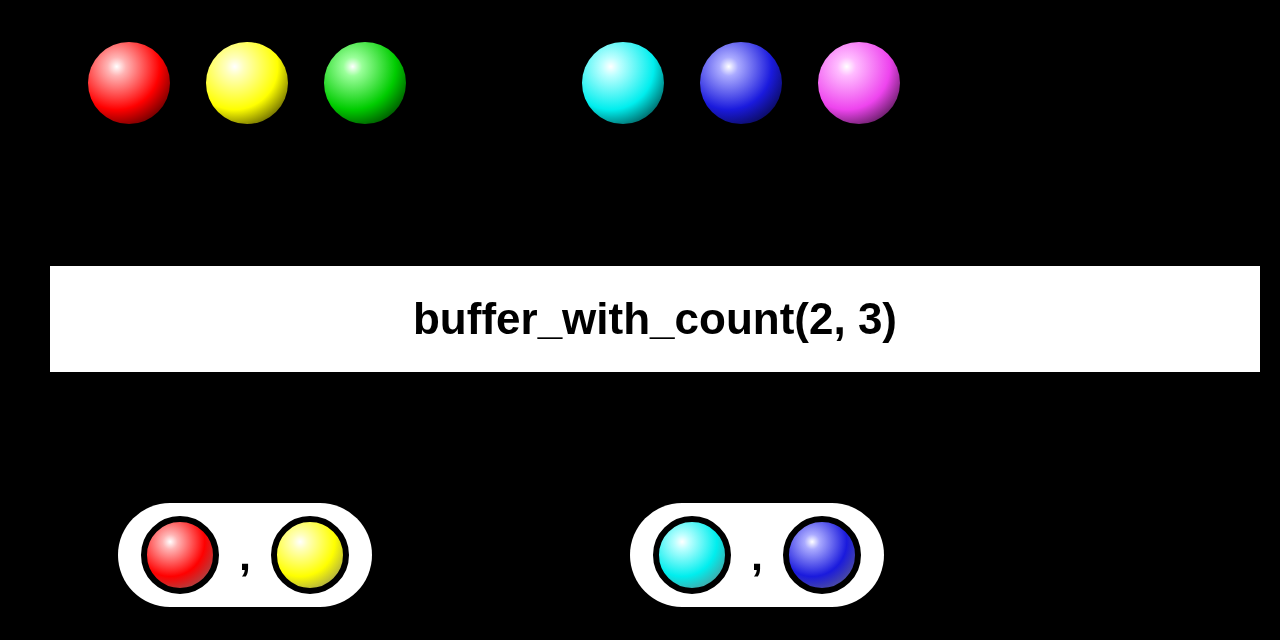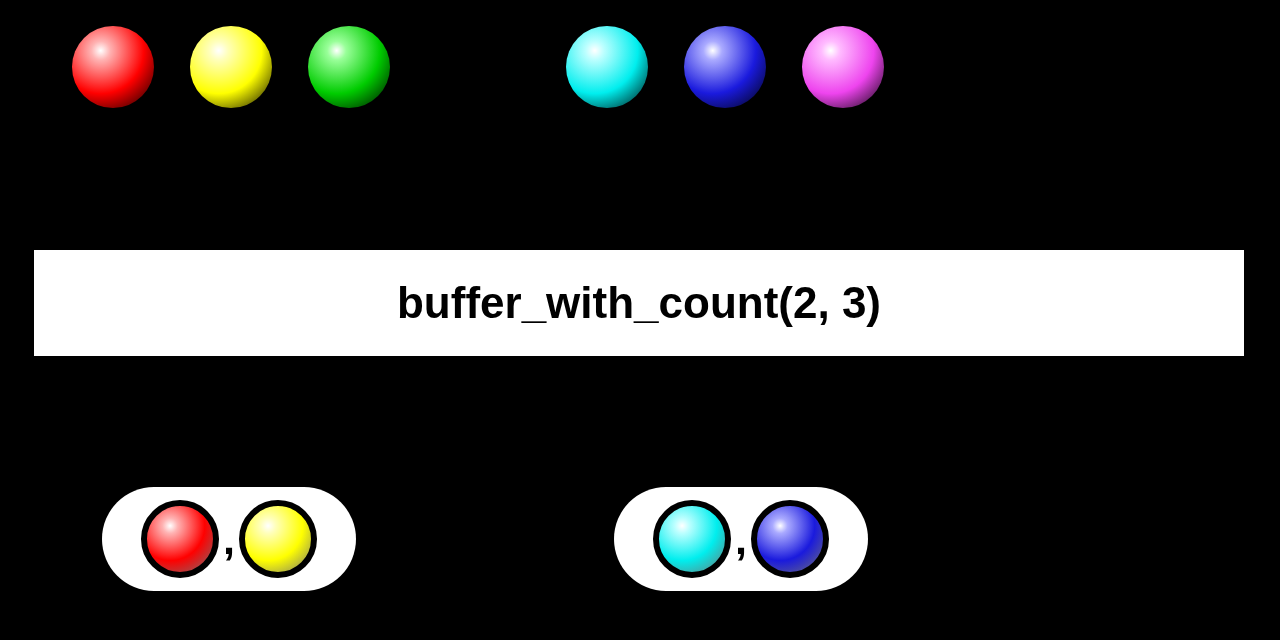--- a/index.html
+++ b/index.html
@@ -1,15 +1,15 @@
 <!DOCTYPE html>
 <html><head>
 <meta charset="utf-8">
 <style>
-  * { margin: 0; padding: 0; box-sizing: border-box; }
+  * { margin: 0; padding: 16px; box-sizing: border-box; }
   body {
     width: 1280px;
     height: 640px;
     background: #000;
     position: relative;
     font-family: "Helvetica Neue", Helvetica, Arial, sans-serif;
     overflow: hidden;
   }
   .marble {
     position: absolute;

